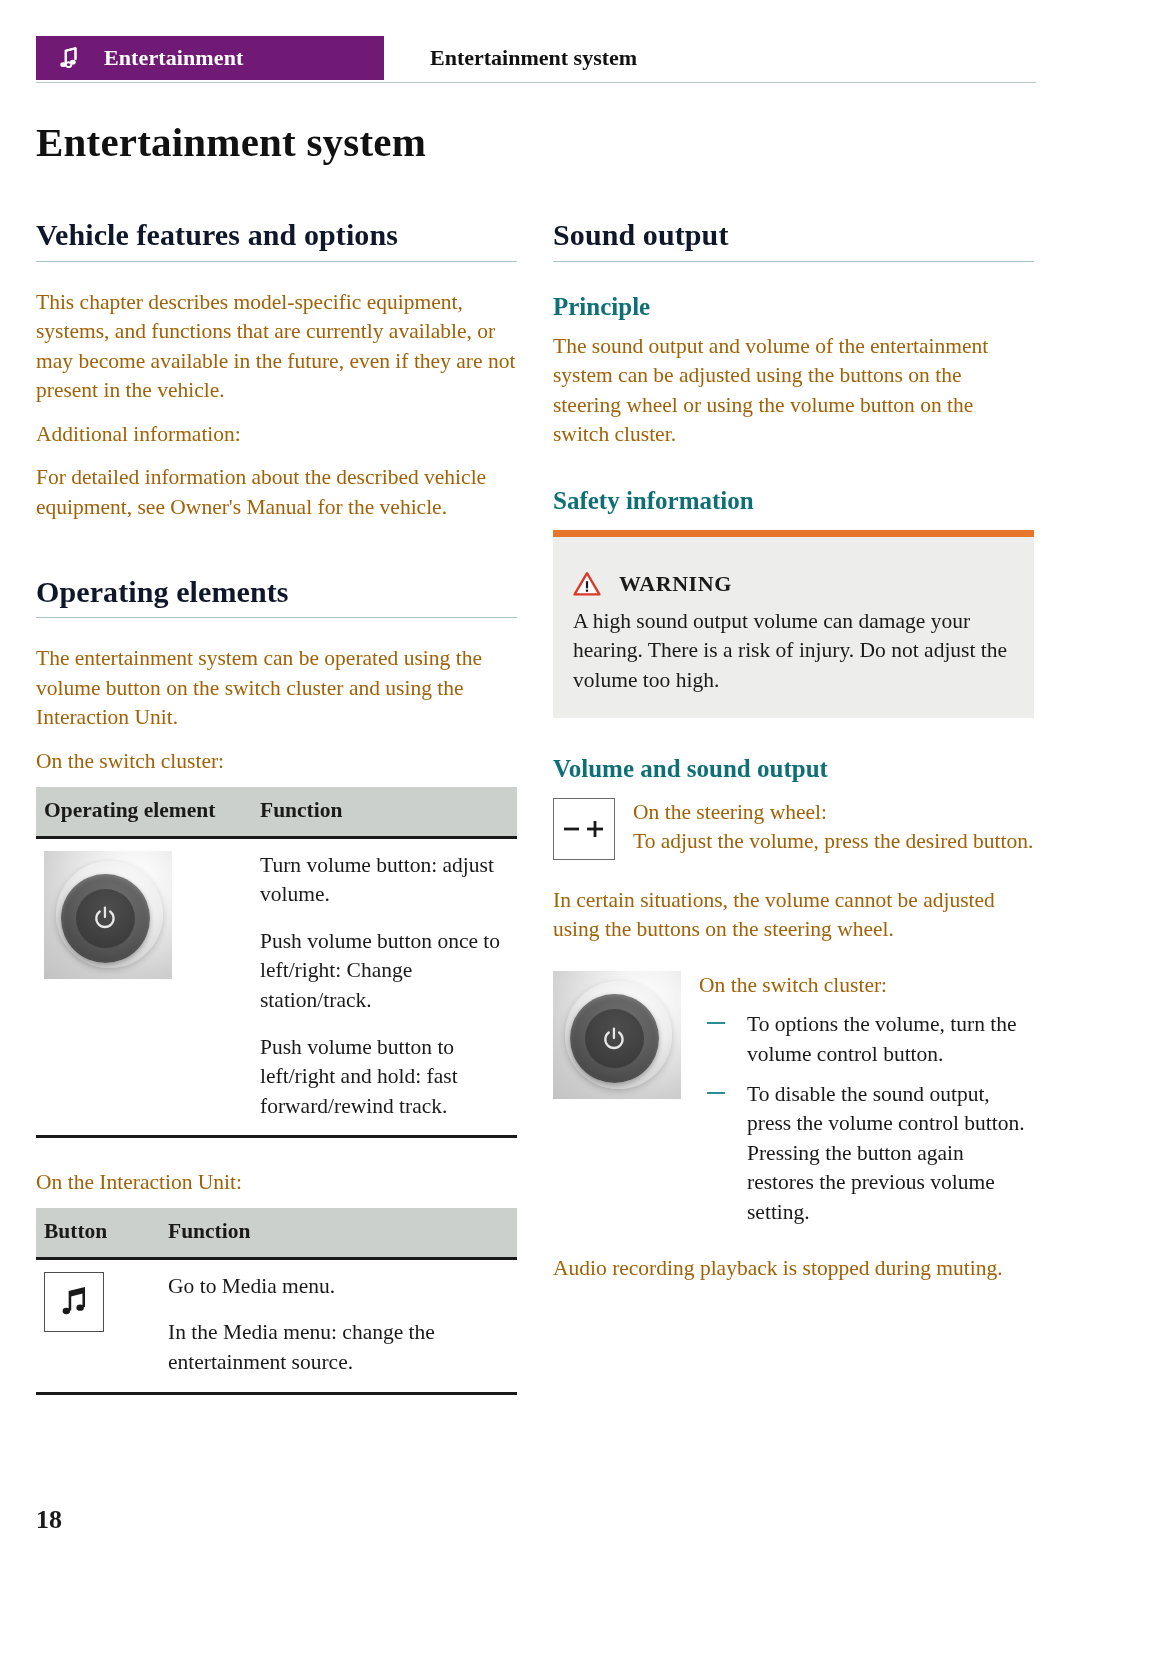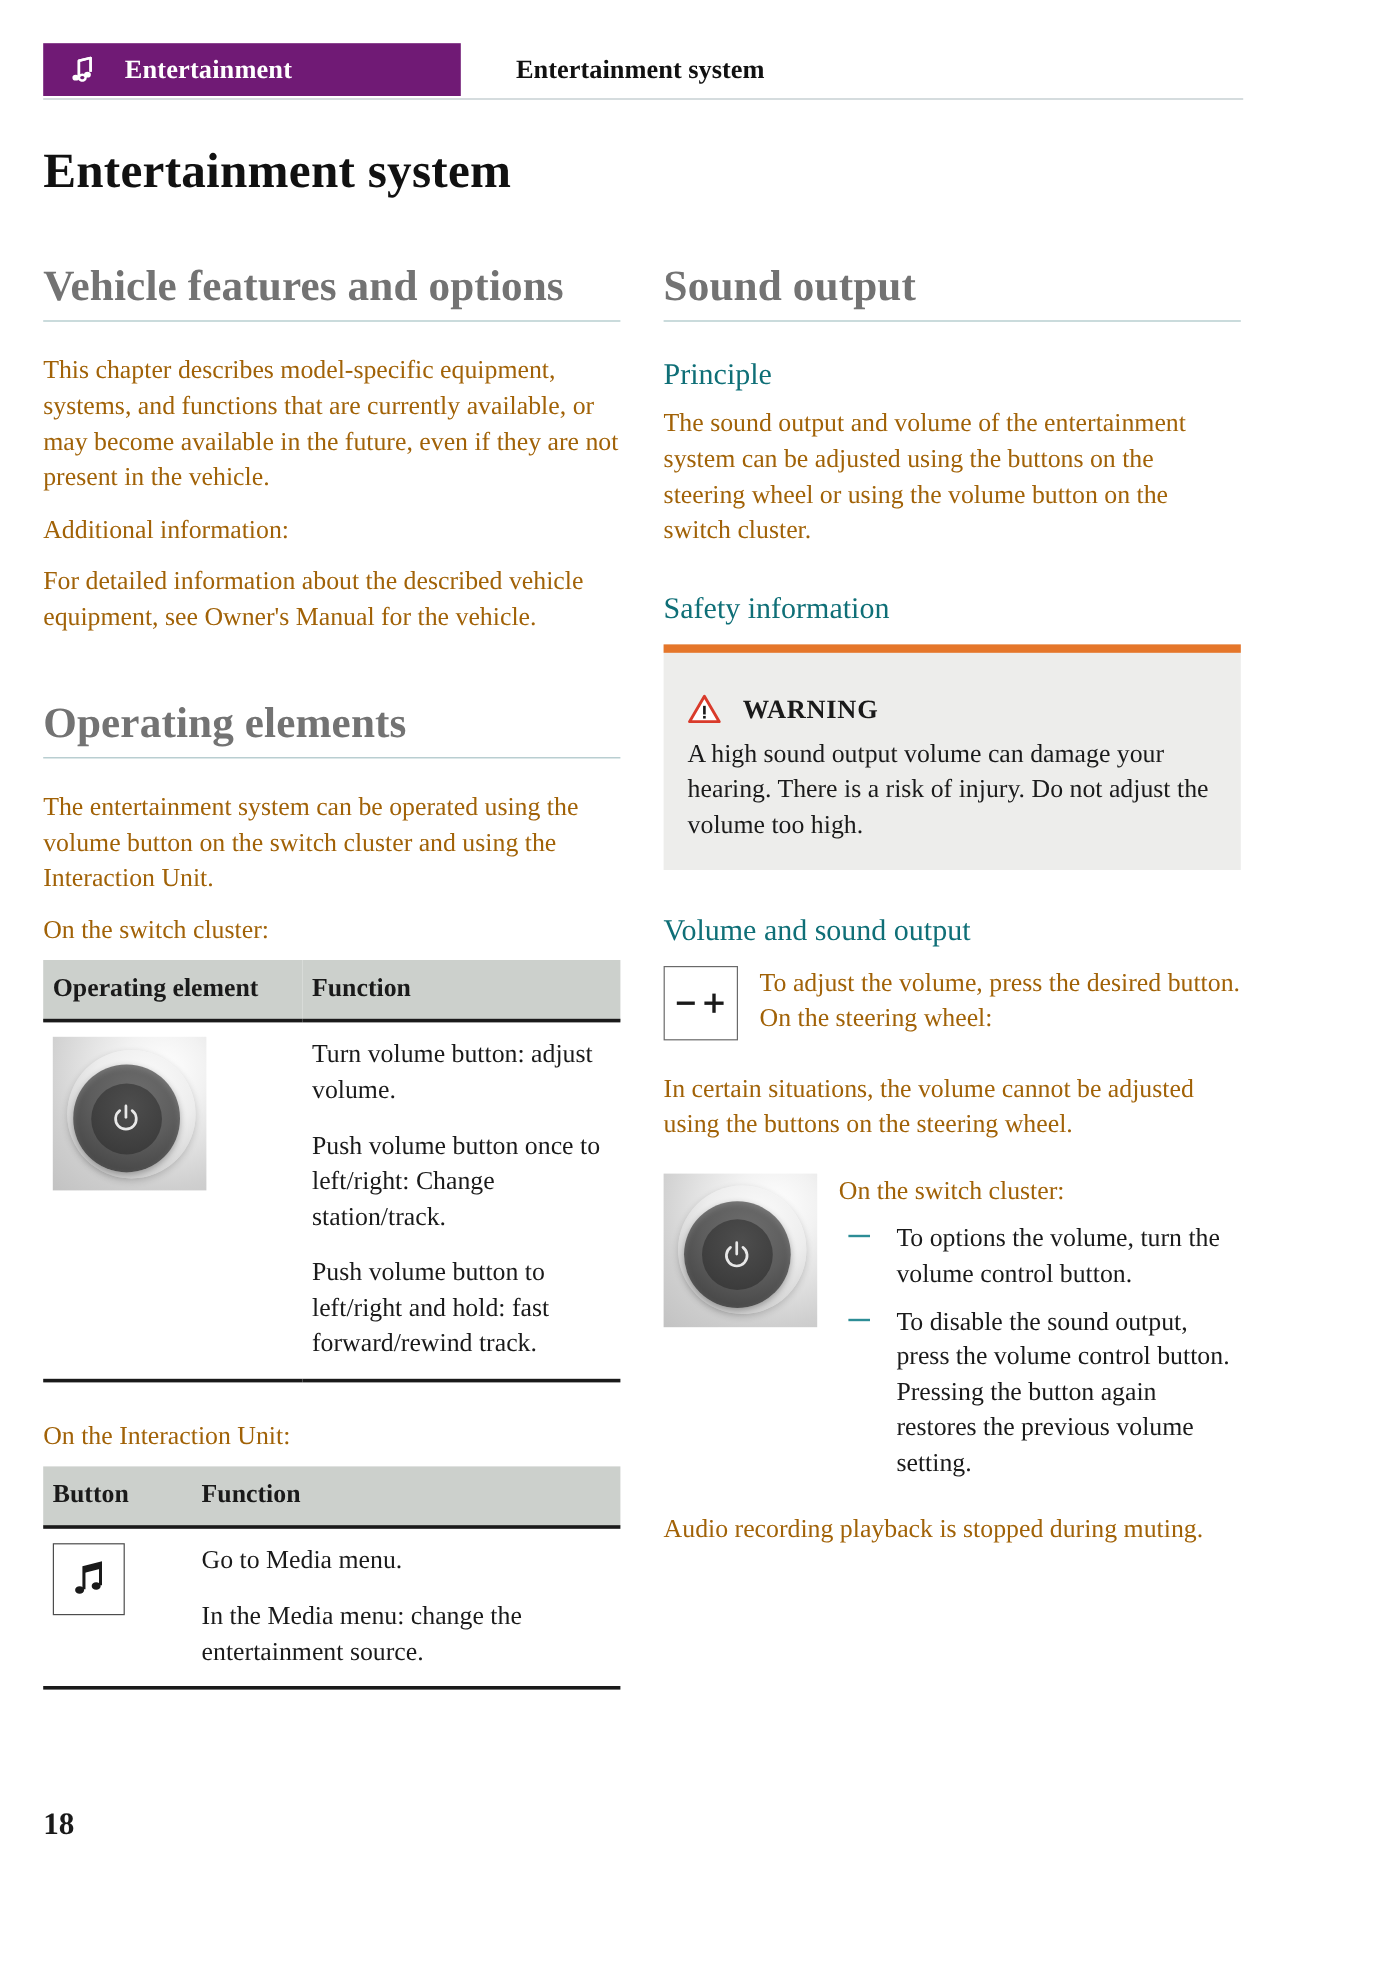--- a/index.html
+++ b/index.html
@@ -92,36 +92,36 @@
     position: absolute;
     top: 218px;
     width: 481px;
   }
   .col-left  { left: 36px;  }
   .col-right { left: 553px; }
 
   
   h2.sec {
     margin: 0;
-    font-size: 36px;
-    font-weight: bold;
-    color: #737373;
+    font-size: 30px;
+    font-weight: bold;
+    color: #0f172a;
     letter-spacing: 0.1px;
     line-height: 1.15;
   }
   .sec-rule {
     margin-top: 8px;
     height: 1px;
     background: #a8c3c6;
     width: 100%;
   }
   h3.sub {
     margin: 0;
     font-size: 25px;
-    font-weight: normal;
+    font-weight: bold;
     color: #0f6f77;
     line-height: 1.2;
   }
 
   p.body {
     margin: 0;
     font-size: 21.5px;
     line-height: 29.6px;
     color: #a16207;
   }
@@ -455,22 +455,22 @@
       <div class="fig">
         <div class="iconbox-plusminus">
           <svg width="46" height="26" viewBox="0 0 46 26" aria-hidden="true">
             <rect x="3" y="11.6" width="15" height="2.8" fill="#1a1a1a"></rect>
             <rect x="26" y="11.6" width="16" height="2.8" fill="#1a1a1a"></rect>
             <rect x="32.6" y="5.0" width="2.8" height="16" fill="#1a1a1a"></rect>
           </svg>
         </div>
       </div>
       <div class="figtext">
+        <p class="body">On the steering wheel:</p>
         <p class="body">To adjust the volume, press the desired button.</p>
-        <p class="body">On the steering wheel:</p>
       </div>
     </div>
 
     <div class="sp-26"></div>
     <p class="body">In certain situations, the volume cannot be adjusted using the buttons on the steering wheel.</p>
     <div class="sp-26"></div>
 
     <div class="figrow">
       <div class="fig">
         <div class="knob knob-sm">

